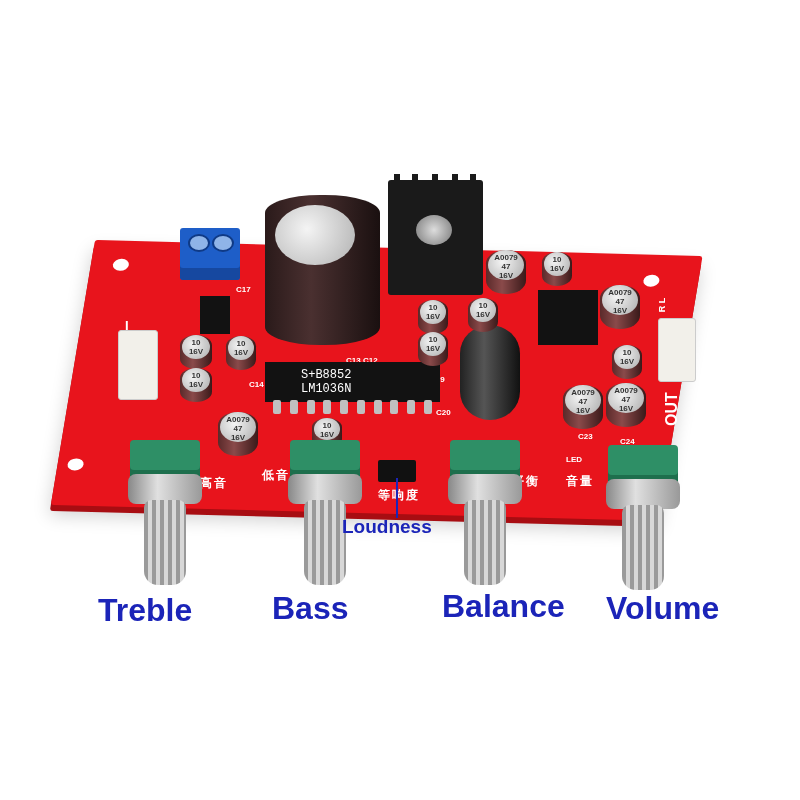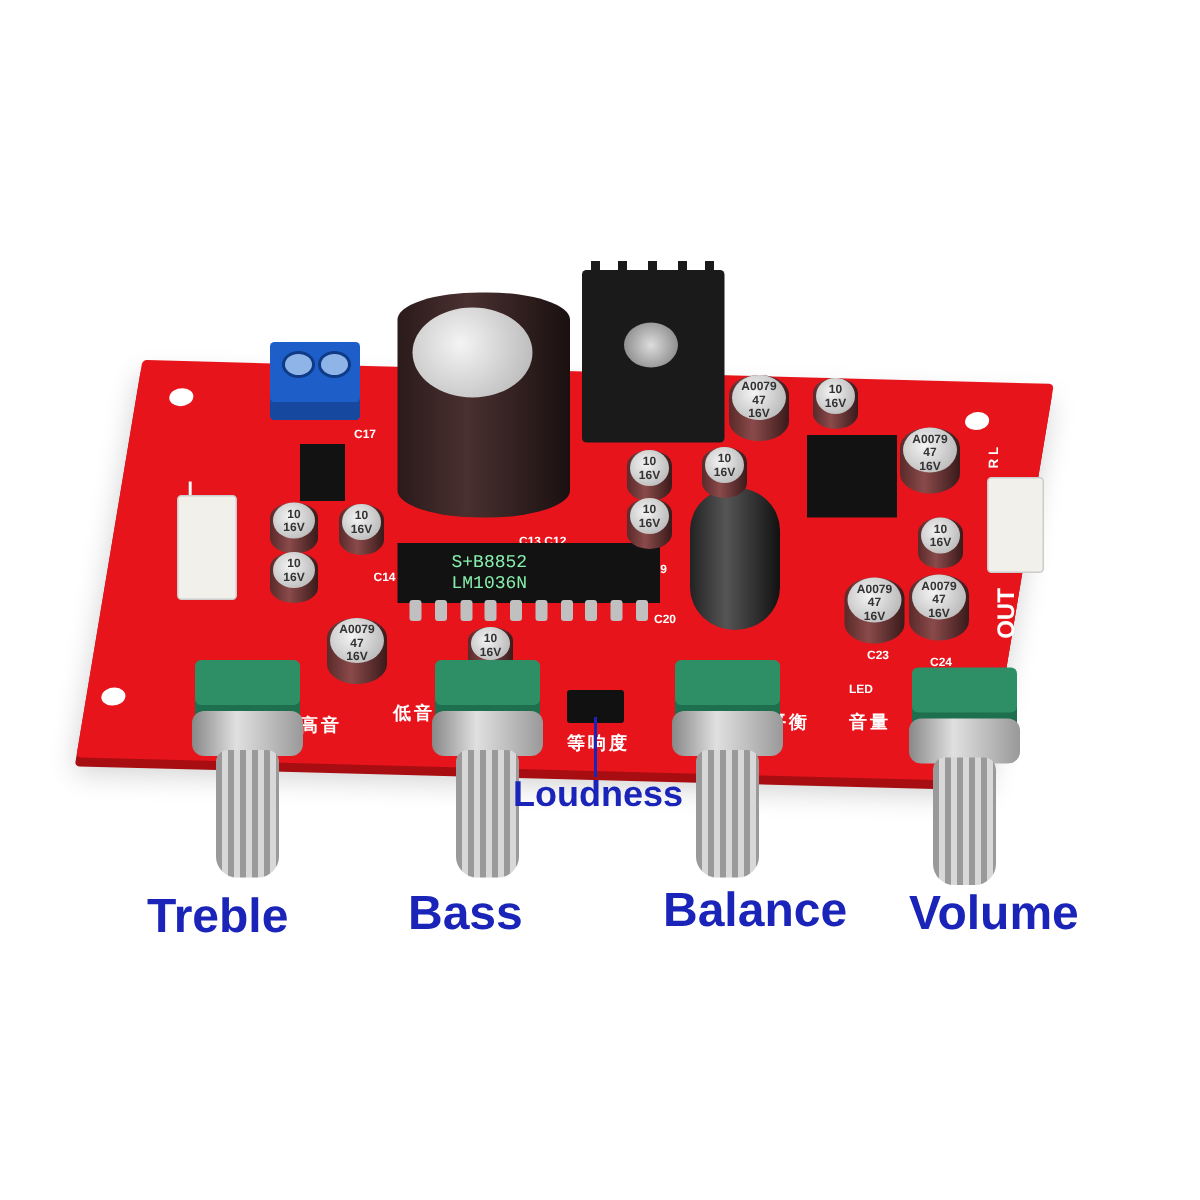--- a/index.html
+++ b/index.html
@@ -15,21 +15,21 @@
     box-shadow:inset 0 -12px 0 #1648a0;}
   .terminal .screw{position:absolute;top:6px;width:18px;height:14px;border-radius:50%;background:#8fb4e8;border:2px solid #0f3a86;}
   .bigcap{position:absolute;left:265px;top:195px;width:115px;height:150px;border-radius:55px/18px;
     background:linear-gradient(90deg,#2a1a1a,#4a3030 40%,#1a1010);}
   .bigcap .top{position:absolute;left:10px;top:10px;width:80px;height:60px;border-radius:50%;
     background:radial-gradient(circle at 40% 40%,#f4f4f4,#b0b0b0);}
   .heatsink{position:absolute;left:388px;top:180px;width:95px;height:115px;background:#1a1a1a;border-radius:3px;}
   .heatsink .fin{position:absolute;top:-6px;width:6px;height:20px;background:#1a1a1a;}
   .heatsink .screw{position:absolute;left:28px;top:35px;width:36px;height:30px;border-radius:50%;
     background:radial-gradient(circle,#ddd,#777);}
-  .chip{position:absolute;background:#121212;color:#86efac;}
+  .chip{position:absolute;background:#121212;color:#ffffff;}
   .dip-label{position:absolute;left:36px;top:6px;font-size:12px;font-family:"Liberation Mono",monospace;line-height:14px;}
   .pins{position:absolute;bottom:-12px;left:8px;right:8px;display:flex;justify-content:space-between;}
   .pin{width:8px;height:14px;background:#c0c0c0;border-radius:2px;}
   .scap{position:absolute;border-radius:50%/30%;background:linear-gradient(90deg,#5a2a2a,#8a4a4a 40%,#3a1a1a);}
   .scap .cap-top{position:absolute;left:2px;right:2px;top:0;height:62%;border-radius:50%;
     background:radial-gradient(circle at 40% 40%,#f4f4f4,#aaa);color:#333;font-size:8px;text-align:center;line-height:9px;padding-top:3px;font-weight:bold;}
   .conn{position:absolute;background:#f2f0ea;border:1px solid #ccc;border-radius:3px;}
   .pot{position:absolute;}
   .pot .body{position:absolute;left:0;top:0;width:70px;height:40px;background:#2e8f66;border-radius:4px;
     box-shadow:inset 0 -10px 0 #1e6f4d;}
@@ -195,17 +195,17 @@
     <div class="nut"></div>
     <div class="shaft"></div>
 </div>
 <div class="pot" style="left:608px;top:445px;">
   <div class="body"></div>
     <div class="nut"></div>
     <div class="shaft"></div>
 </div>
 
 <div class="pointer"></div>
-<div class="label" style="left:342px;top:516px;font-size:24px;">Loudness</div>
+<div class="label" style="left:342px;top:516px;font-size:19px;">Loudness</div>
 <div class="label big" style="left:98px;top:592px;">Treble</div>
 <div class="label big" style="left:272px;top:590px;">Bass</div>
 <div class="label big" style="left:442px;top:588px;">Balance</div>
 <div class="label big" style="left:606px;top:590px;">Volume</div>
 
 </body></html>

